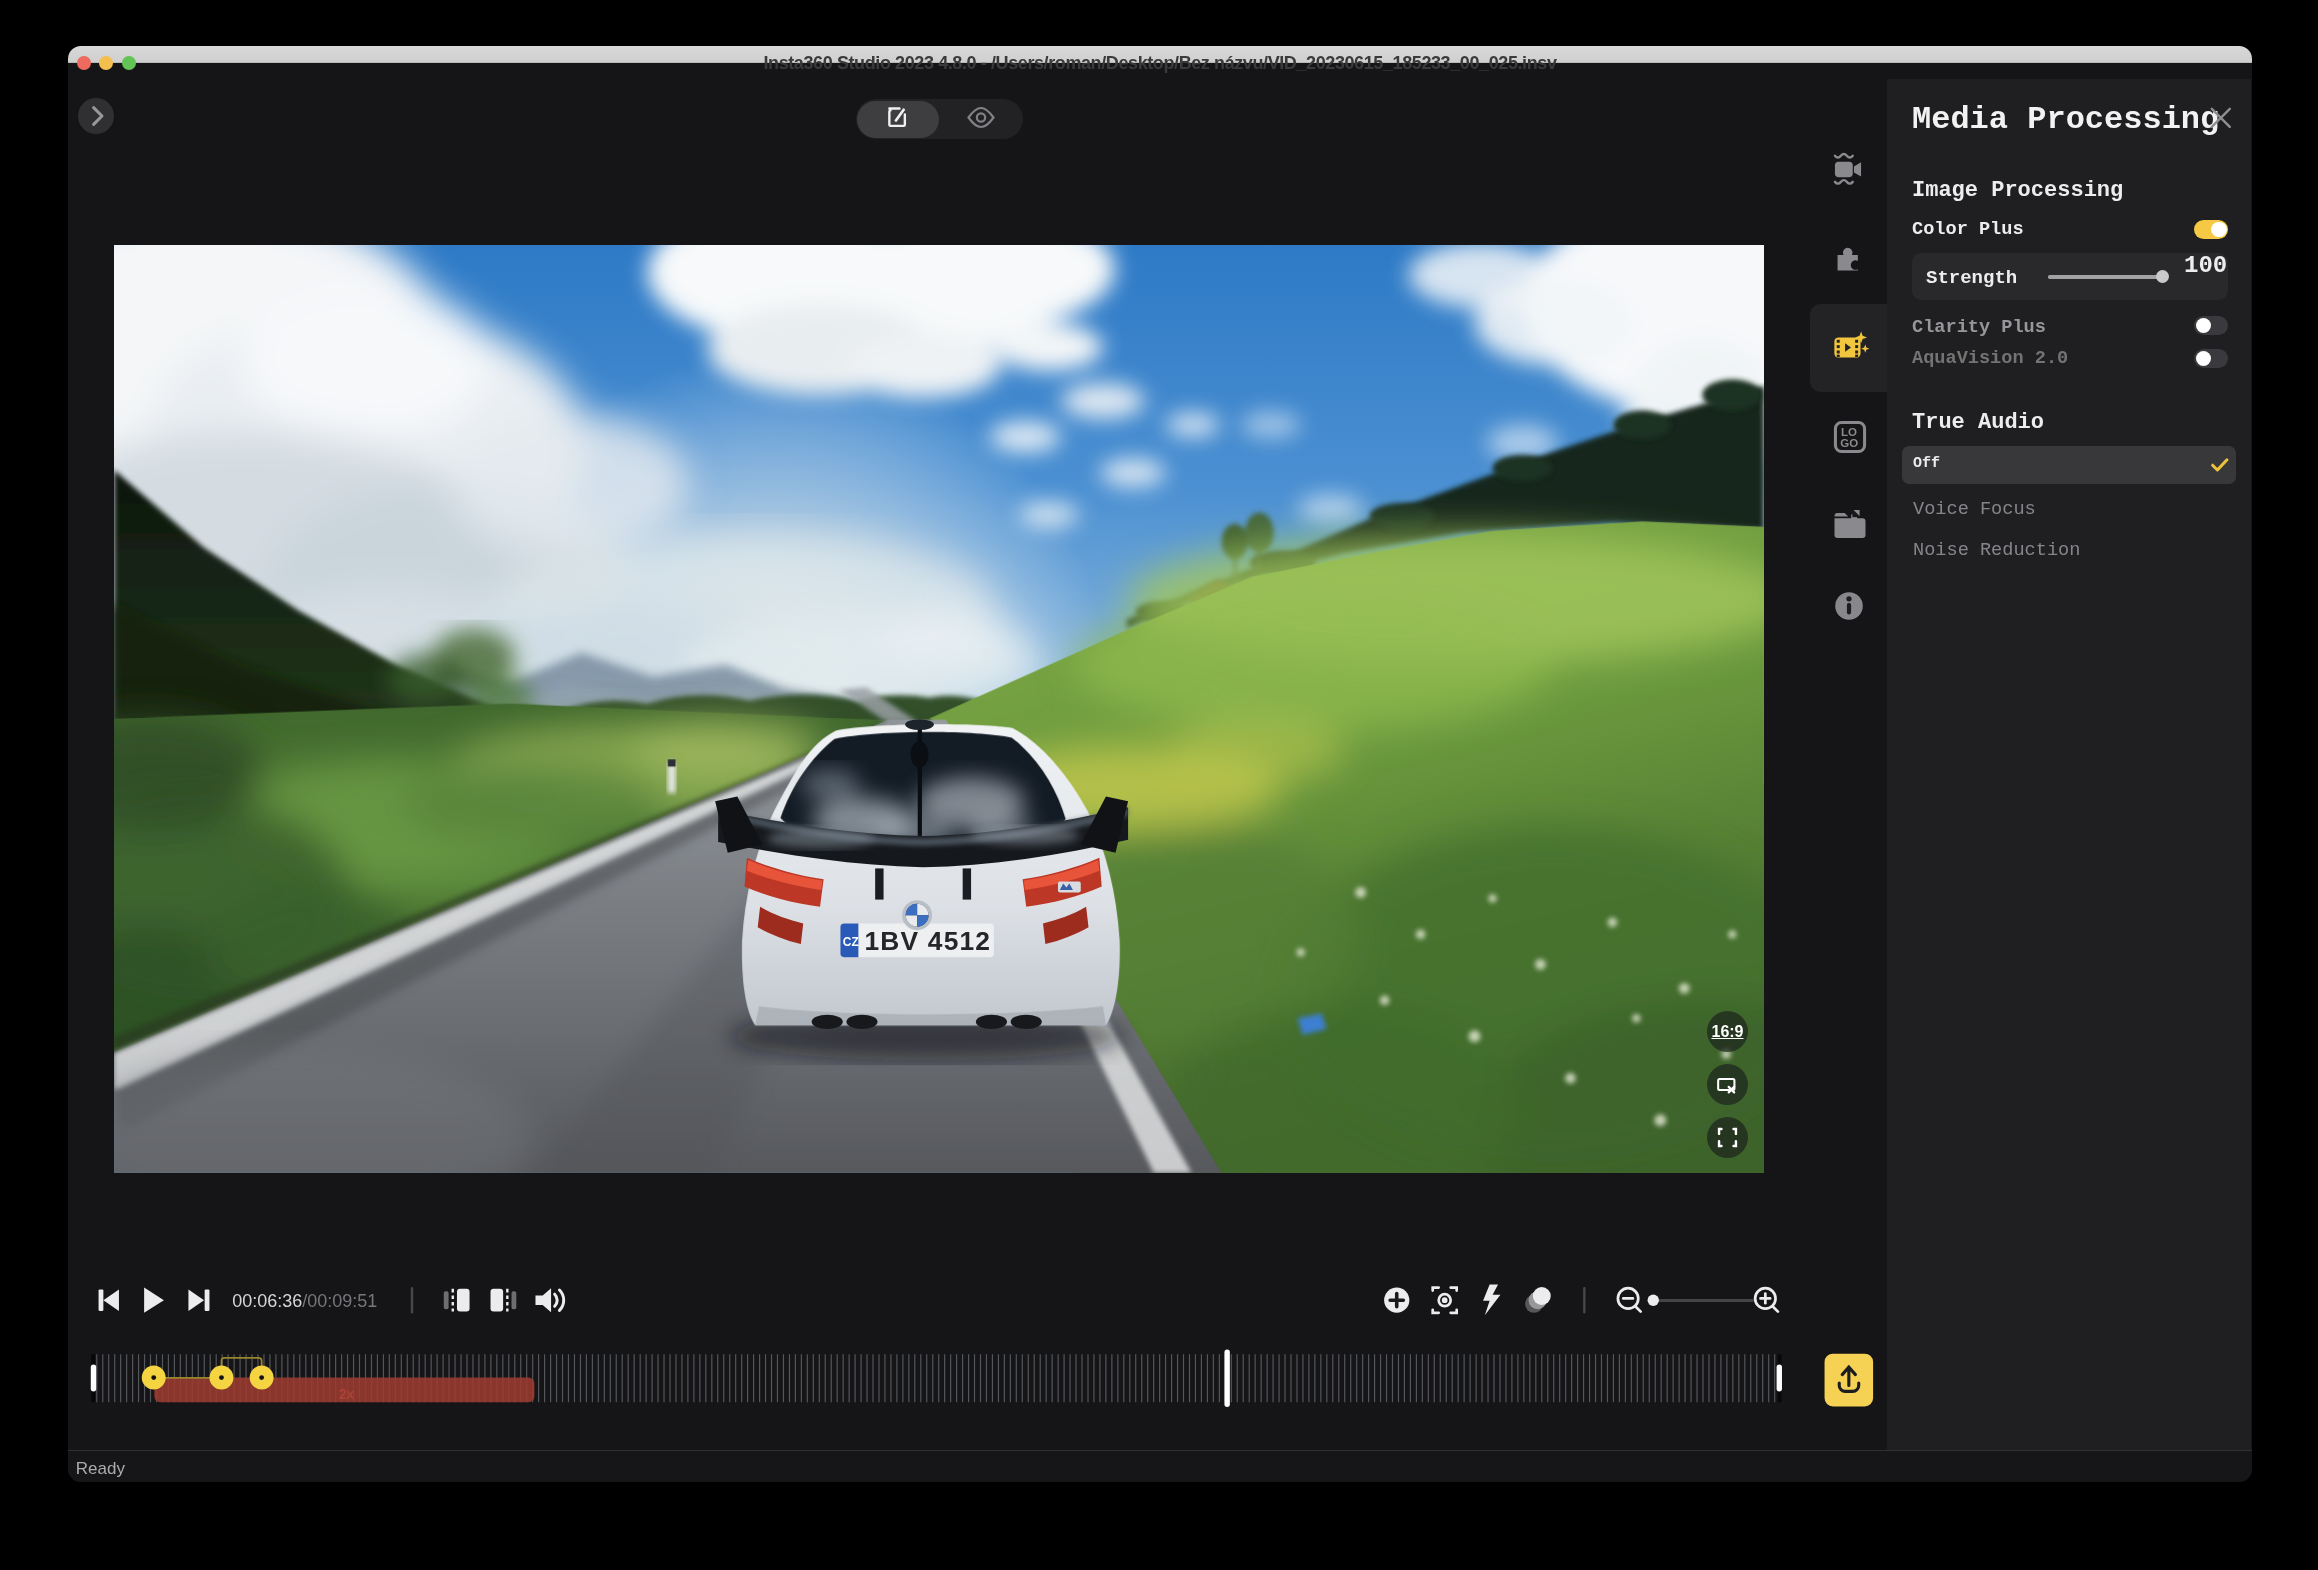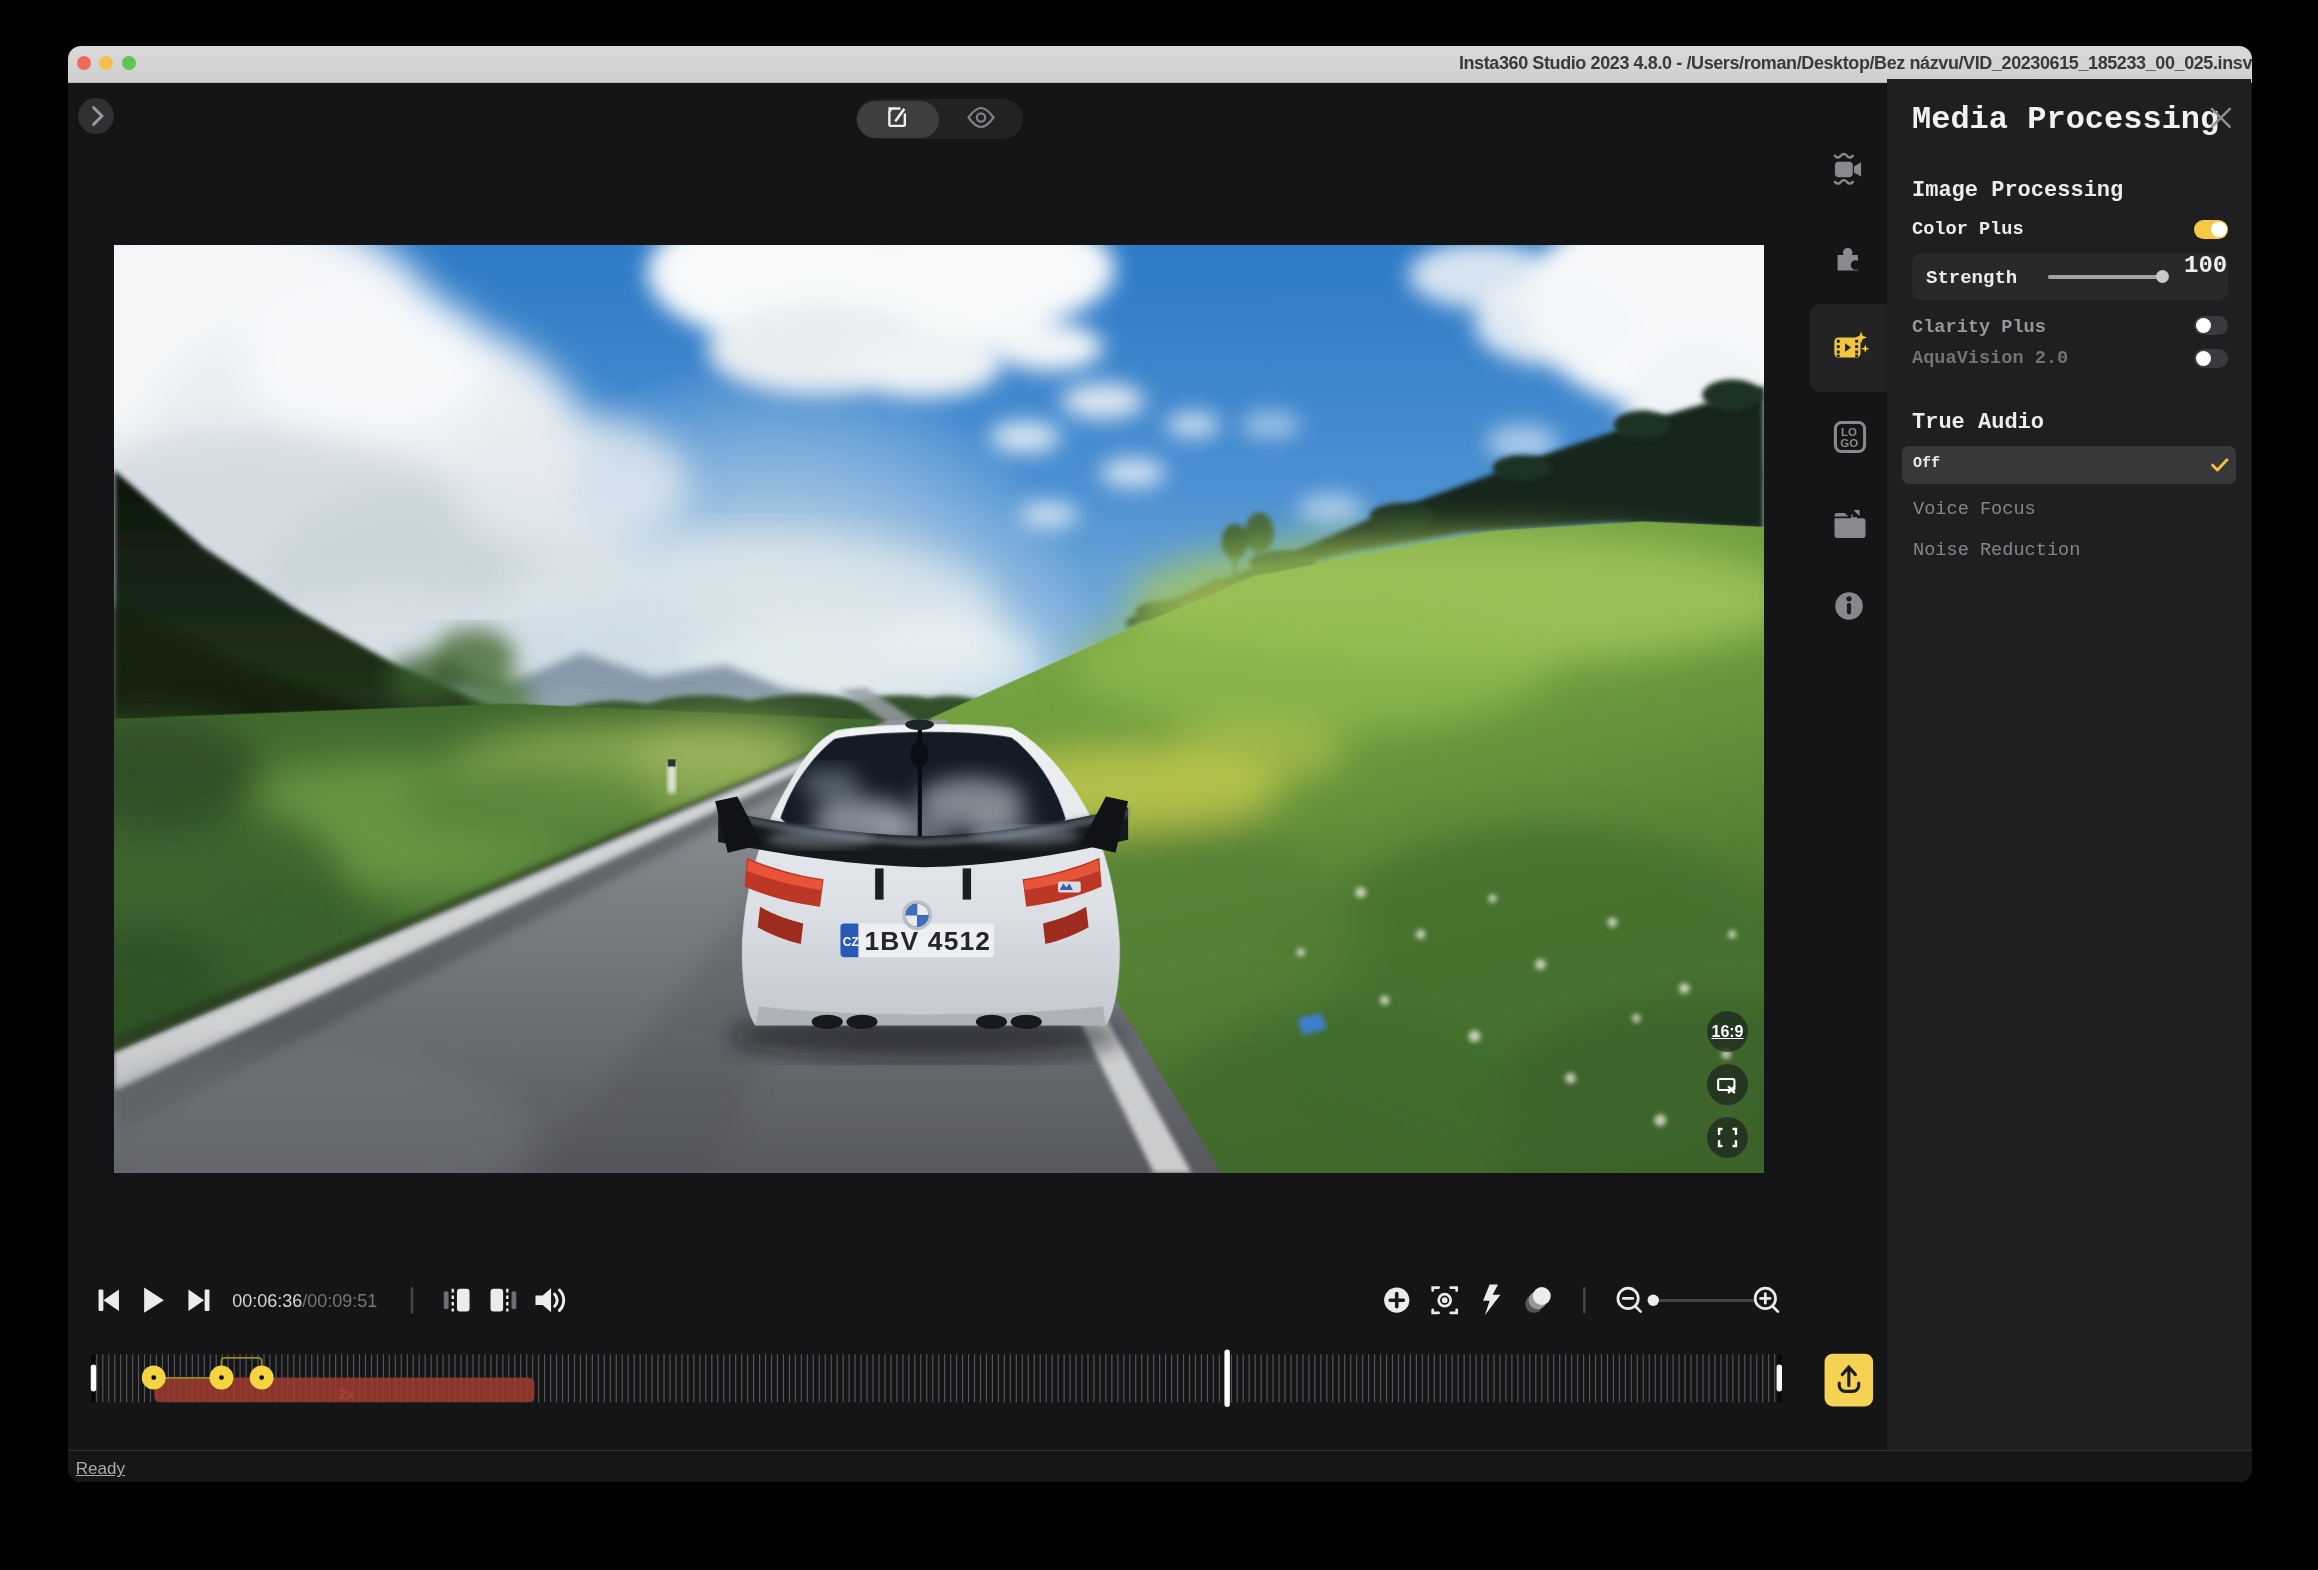--- a/index.html
+++ b/index.html
@@ -1,23 +1,23 @@
 <!DOCTYPE html>
 <html style="font-size:9.6px"><head>
 <meta charset="utf-8">
 <style>
   * { margin:0; padding:0; box-sizing:border-box; }
   html,body { width:2319px; height:1571px; background:#000; overflow:hidden;
     font-family:"Liberation Sans", sans-serif; }
   .abs { position:absolute; }
   #win { position:absolute; left:68px; top:46px; width:2184px; height:1436px;
     background:#151517; border-radius:13px; overflow:hidden; }
-  #titlebar { position:absolute; left:0; top:0; width:100%; height:37px;
+  #titlebar { position:absolute; left:0; top:0; width:100%; height:17px;
     background:linear-gradient(#d9d9d9,#cfcfcf); border-bottom:1.2px solid #b9b9b9;
-    text-align:right; font-size:18px; font-weight:700; color:#3a3a3a; line-height:34px; letter-spacing:-0.4px; }
+    text-align:center; font-size:18px; font-weight:700; color:#3a3a3a; line-height:34px; letter-spacing:-0.4px; }
   .tl { position:absolute; top:10.2px; width:13.8px; height:13.8px; border-radius:50%; }
   #panel { position:absolute; left:1819px; top:33px; width:364px; height:1372px; background:#1f1f21; }
   #statusbar { position:absolute; left:0; top:1404px; width:100%; height:32px;
     background:#161618; border-top:1.2px solid #303032; color:#acacae; font-size:17px; }
   .lbl { position:absolute; font-weight:700; color:#ededee;font-family:Liberation Mono, monospace; }
   .toggle { position:absolute; width:34px; height:19px; border-radius:9.6px; }
   .knob { position:absolute; top:1.8px; width:15.6px; height:15.6px; border-radius:50%; background:#fff; }
 </style>
 </head>
 <body>
@@ -765,16 +765,16 @@
     <rect x="2850" y="49" width="9" height="45" rx="4.5" fill="#fdfdfd"></rect>
     <rect x="1929" y="24" width="9" height="96" rx="4.5" fill="#ffffff"></rect>
     <rect x="2930" y="31" width="81" height="88" rx="14" fill="#f6d254"></rect>
     <g stroke="#1d1d1f" stroke-width="5.2" fill="none" stroke-linecap="round">
       <path d="M2970.5 84 v-31 M2959.5 66 l11 -12.5 l11 12.5"></path>
       <path d="M2954.5 80 v4 a10 10 0 0 0 10 10 h12.5 a10 10 0 0 0 10 -10 v-4"></path>
     </g>
   </svg>
 
   <div id="statusbar">
-      <div style="margin:8.4px 0 0 7.8px;text-decoration:underline;">Ready</div>
+      <div style="margin:8.4px 0 0 7.8px;">Ready</div>
     </div>
 </div>
 
 
 </body></html>

